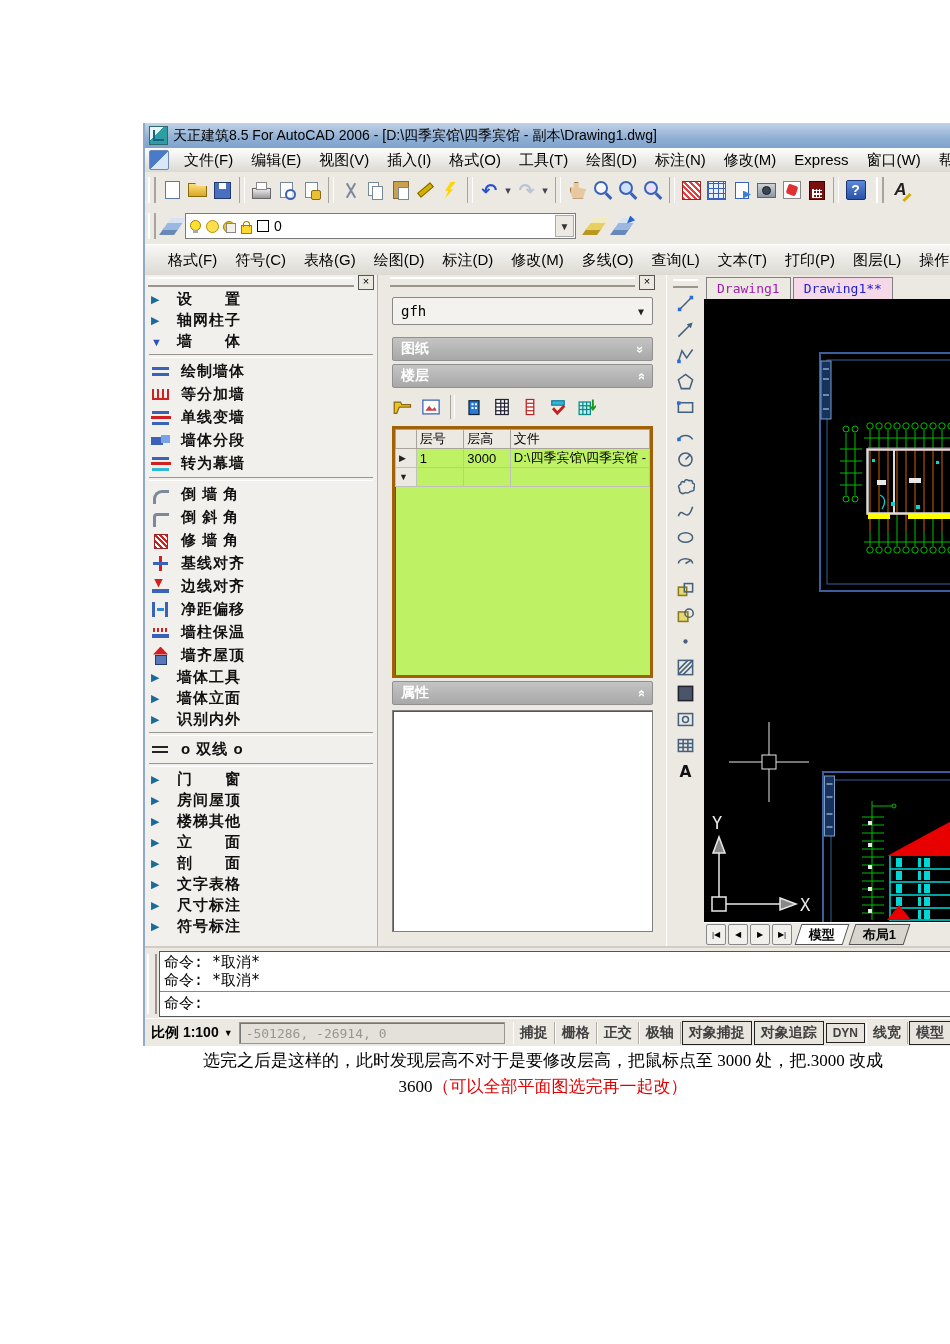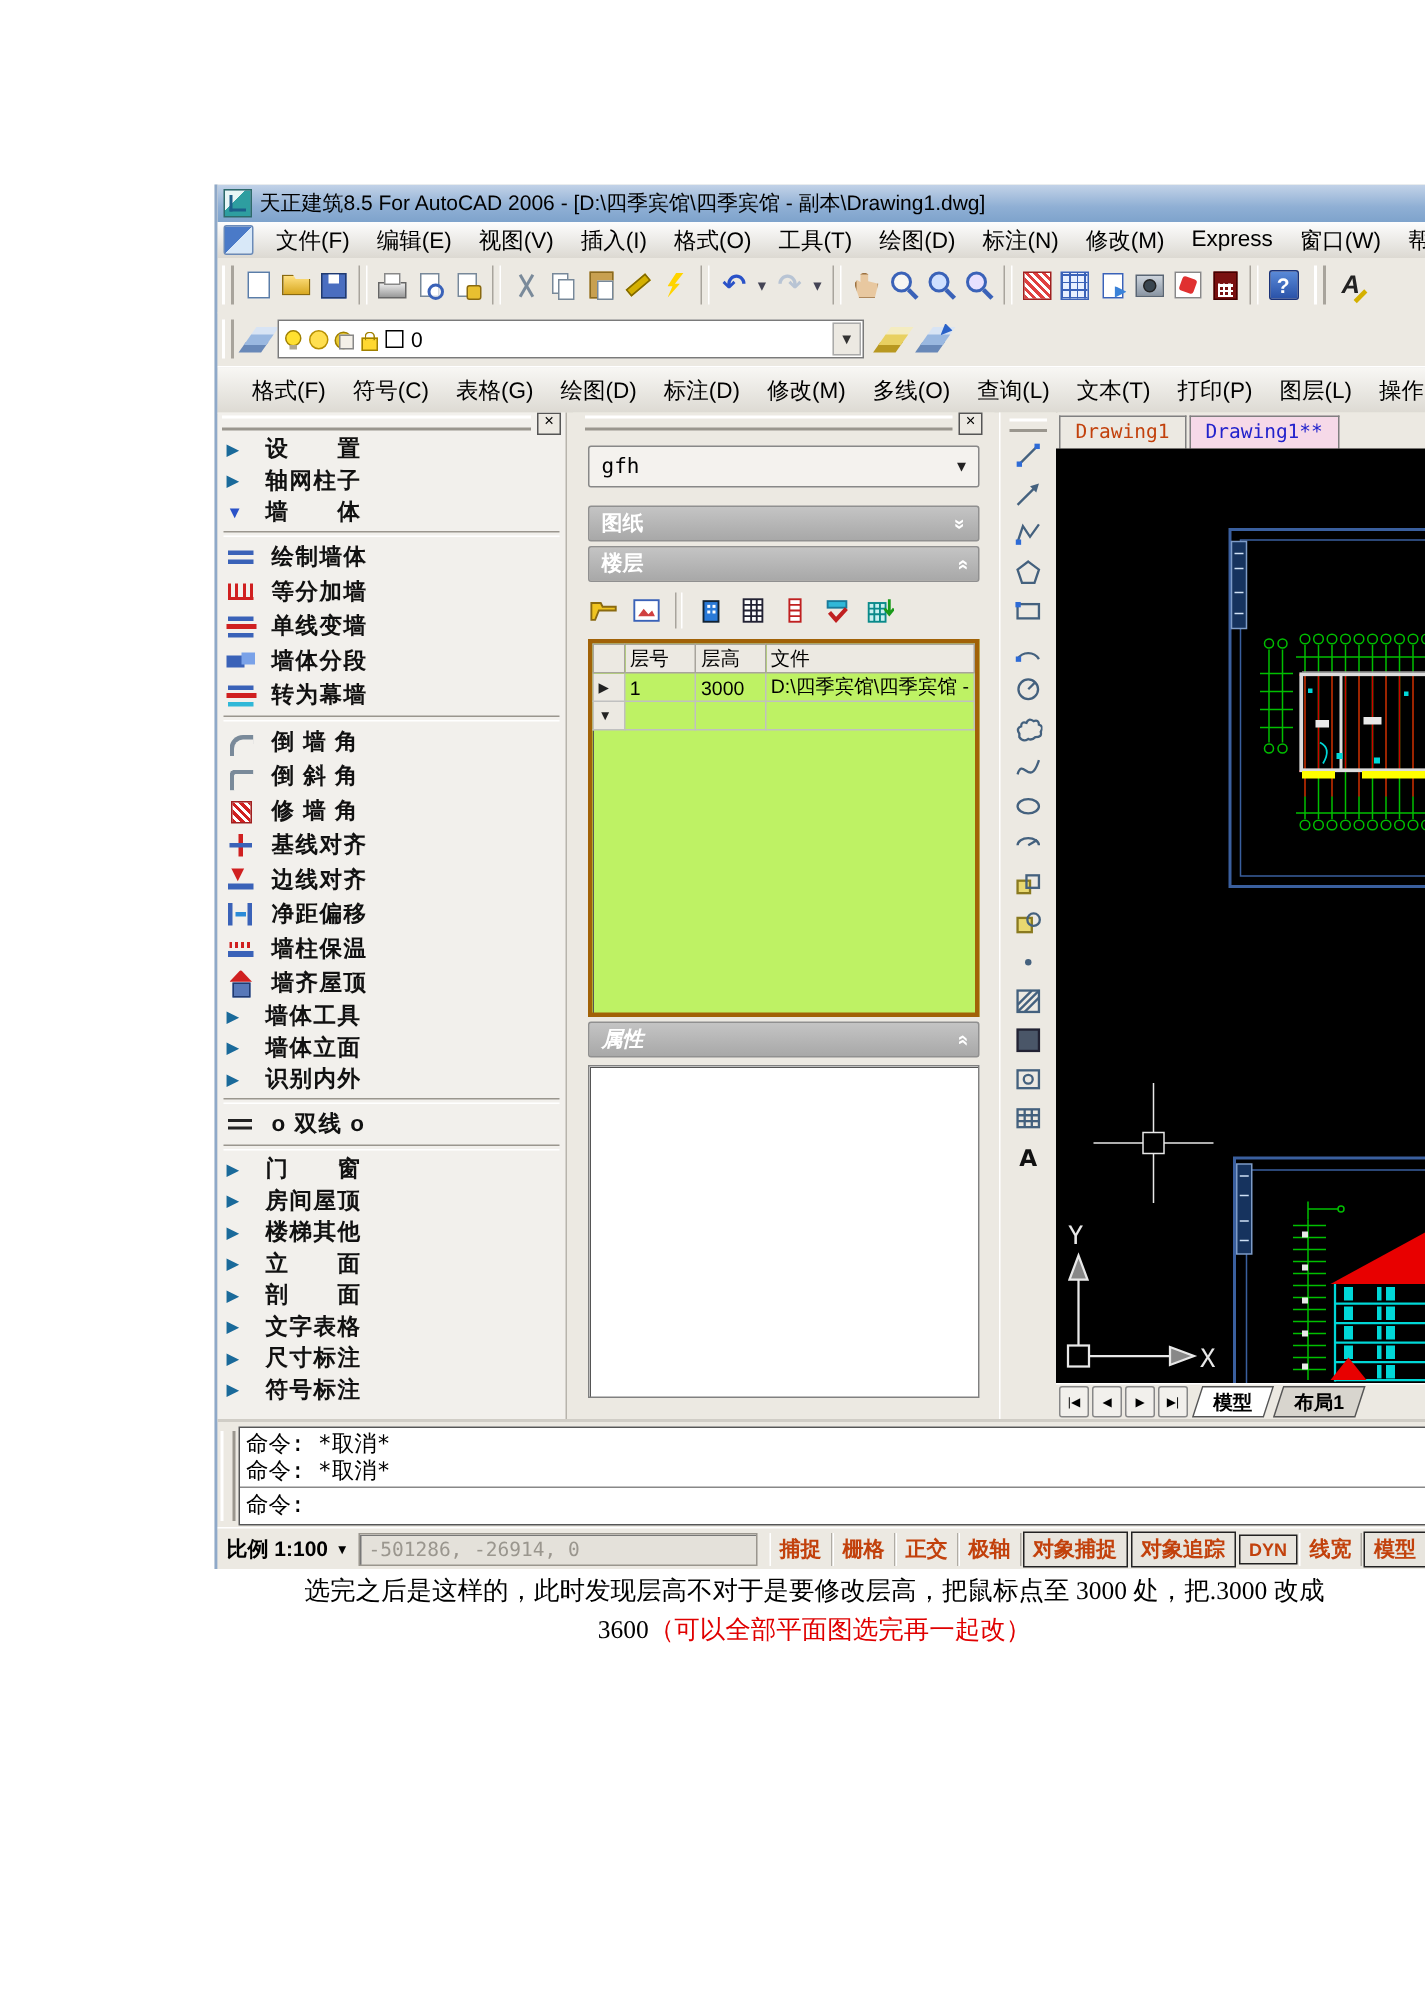--- a/index.html
+++ b/index.html
@@ -191,21 +191,21 @@
   
   .drawtb{position:absolute;left:521px;top:0;width:37px;height:671px;background:#ece9e2;
      border-left:1px solid #fff;border-right:1px solid #b8b4ac;}
   .vgrip{height:5px;margin:4px 6px 2px 6px;border-top:2px solid #fff;border-bottom:2px solid #9a968e;}
   .dticon{width:28px;height:26px;margin:0 auto;display:flex;align-items:center;justify-content:center;}
   
   .drawarea{position:absolute;left:559px;top:0;right:0;height:671px;background:#ece9e2;}
   .dtabs{height:24px;display:flex;align-items:flex-end;gap:2px;padding-left:2px;font-size:13px;
      font-family:"DejaVu Sans Mono",monospace;}
   .dtab{height:21px;display:flex;align-items:center;padding:0 10px;border:1px solid #808080;
-     border-bottom:none;background:#ece9e2;color:#c2410c;}
+     border-bottom:none;background:#ece9e2;color:#a21caf;}
   .dtab.active{background:#f6d9e8;color:#2222cc;font-weight:normal;text-align:right;}
   .canvas{position:absolute;left:0;top:24px;right:0;bottom:0;background:#000;overflow:hidden;}
   .canvas svg{position:absolute;left:0;top:0;}
   .modelbar{position:absolute;left:0;right:0;bottom:0;height:23px;background:#ece9e2;display:flex;
      align-items:center;border-top:1px solid #fff;font-size:13px;}
   .navbtn{width:18px;height:19px;background:#f2f0ec;border:1px solid #888;border-radius:2px;
      margin-left:2px;display:flex;align-items:center;justify-content:center;font-size:8px;color:#000;}
   .ltab{height:19px;padding:0 10px;display:flex;align-items:center;border:1px solid #555;
      transform:skewX(-18deg);margin-left:6px;background:#d8d5ce;}
   .ltab span{transform:skewX(18deg);font-weight:bold;}
@@ -221,21 +221,21 @@
   
   .statusbar{position:absolute;left:0;top:895px;right:0;height:28px;background:#ece9e2;display:flex;
      align-items:center;font-size:14px;border-top:1px solid #fff;}
   .scale{display:flex;align-items:center;padding:0 6px;font-weight:bold;white-space:nowrap;}
   .scale::after{content:"▼";font-size:9px;margin-left:5px;}
   .coords{width:330px;height:20px;border:1px solid #9a968e;box-shadow:inset 1px 1px 0 #777;
      background:#e4e1da;color:#9a968e;display:flex;align-items:center;padding:0 6px;
      font-family:"DejaVu Sans Mono",monospace;font-size:13px;}
   .toggles{display:flex;align-items:center;margin-left:8px;}
   .tg{padding:2px 6px;font-weight:bold;white-space:nowrap;border-left:1px solid #fff;
-      border-right:1px solid #b0aca4;color:#c2410c;}
+      border-right:1px solid #b0aca4;color:#404040;}
   .tg.pressed{border:1px solid #222;margin:0 1px;background:#e8e5de;}
   .tg.dyn{font-family:Liberation Sans, sans-serif;font-size:12px;}
   
   .caption{position:absolute;left:143px;top:1048px;width:800px;
      font-family:"Liberation Serif","DejaVu Serif",serif;font-size:17px;color:#000;line-height:26px;text-align:center;}
   .caption .red{color:#e00000;}
 </style>
 </head>
 <body>
 
@@ -573,21 +573,21 @@
                 </tr>
                 <tr>
                   <td class="c-mark">▼</td>
                   <td>&nbsp;</td>
                   <td>&nbsp;</td>
                   <td>&nbsp;</td>
                 </tr>
               </tbody>
           </table>
         </div>
-        <div class="phead" style="top:406px;font-style:italic;">
+        <div class="phead" style="top:406px;">
           <span>属性</span>
           <span class="chev" style="transform:rotate(-90deg);">»</span>
         </div>
         <div class="propbox"></div>
       </div>
 
       <div class="drawtb">
         <div class="vgrip"></div>
         <div id="drawtb-host">
             <div class="dticon">

